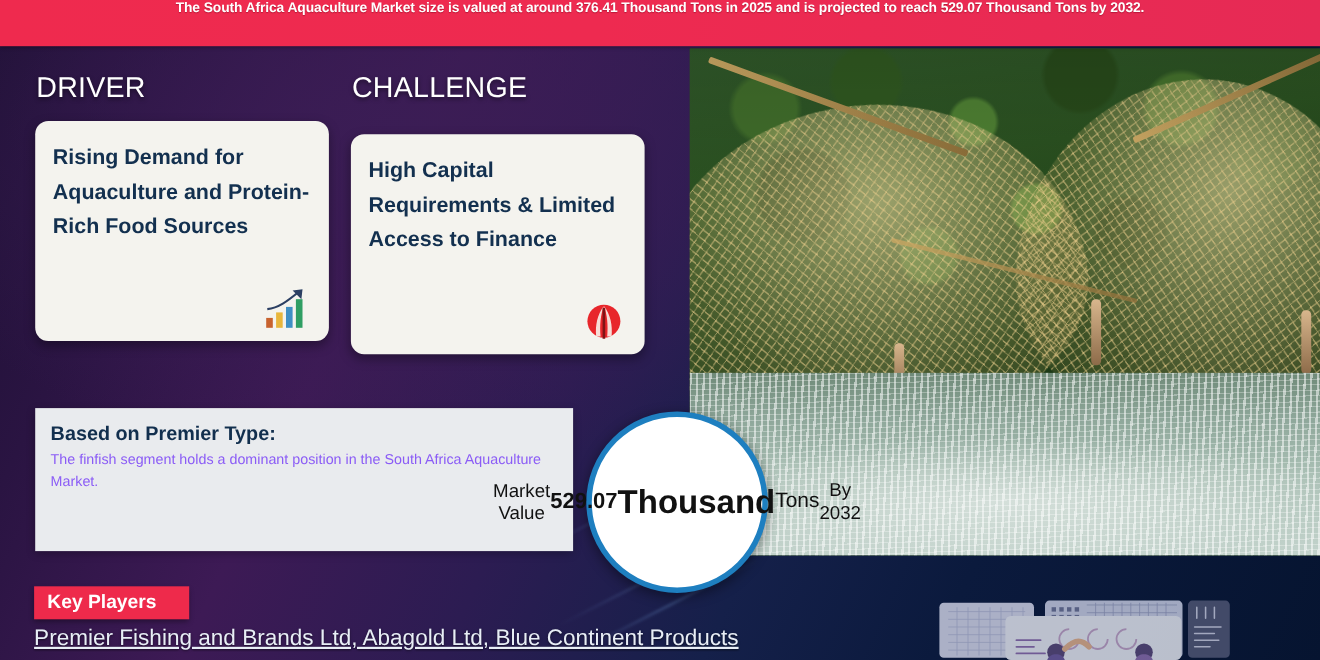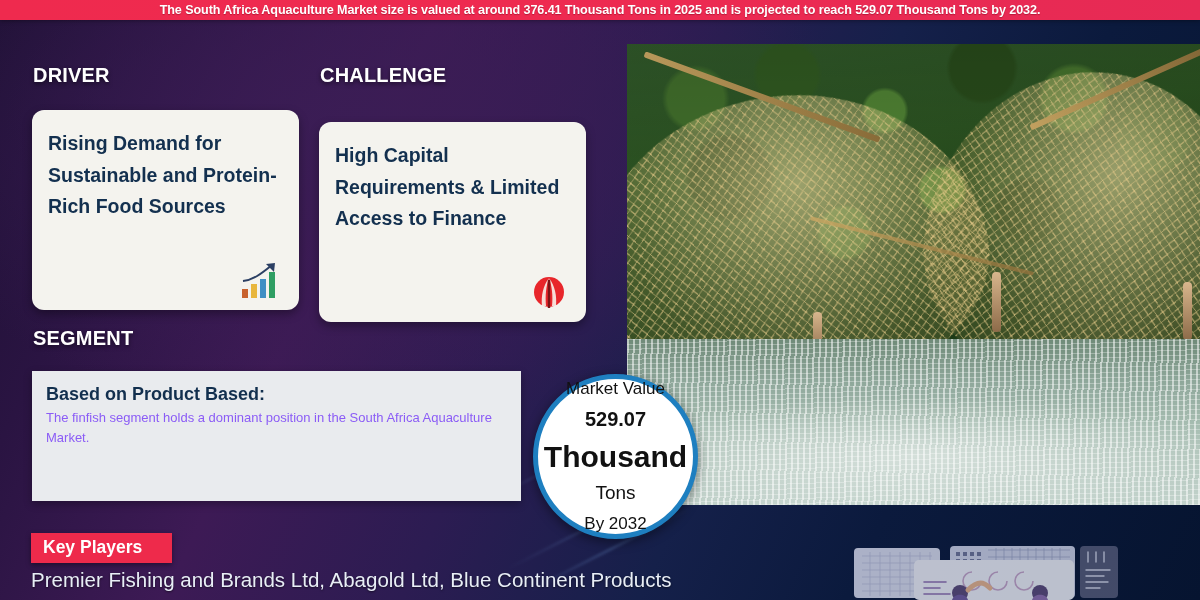--- a/index.html
+++ b/index.html
@@ -10,23 +10,23 @@
   #infographic {
     position:relative; width:1200px; height:600px;
     background:
       radial-gradient(ellipse 700px 420px at 30% 22%, #3b1d55 0%, rgba(59,29,85,0) 70%),
       linear-gradient(115deg, #1d1033 0%, #2a1442 14%, #3d1a55 30%, #2c1c52 46%, #15204a 62%, #0b1a3d 76%, #061430 100%);
     overflow:hidden;
   }
 
   
   .banner {
-    position:absolute; left:0; top:0; width:1200px; height:20px;
+    position:absolute; left:0; top:0; width:1200px; height:42px;
     background:linear-gradient(90deg,#ef2a4e 0%, #ee2a50 45%, #e62a55 100%);
-    display:flex; align-items:center; justify-content:center;
+    display:flex; align-items:flex-start; justify-content:center;
     box-shadow:0 1px 4px rgba(0,0,0,.35);
     z-index:40;
   }
   .banner-text {
     color:#ffffff; font-size:12.6px; font-weight:bold;
     letter-spacing:-.1px; white-space:nowrap;
     text-shadow:0 1px 1px rgba(120,0,25,.45);
   }
 
   
@@ -80,21 +80,21 @@
     background:linear-gradient(180deg,#6d5a3c,#35291a);
   }
   .ph-fisher {
     position:absolute; width:9px; height:44px; border-radius:4px;
     background:linear-gradient(180deg,#d8b68d,#8d6b49);
   }
   .ph-veil { position:absolute; inset:0; background:linear-gradient(180deg, rgba(0,0,0,.10), rgba(0,0,0,0) 30%); }
 
   
   .sec-title {
-    position:absolute; color:#ffffff; font-size:20px; font-weight:bold;
+    position:absolute; color:#ffffff; font-size:26px; font-weight:normal;
     letter-spacing:.2px; z-index:20;
     text-shadow:0 2px 4px rgba(0,0,0,.5);
   }
   #t-driver    { left:33px;  top:64px; }
   #t-challenge { left:320px; top:64px; }
   #t-segment   { left:33px;  top:327px; }
 
   
   .card {
     position:absolute; width:267px; height:200px; z-index:20;
@@ -120,41 +120,42 @@
     padding:10px 14px;
   }
   .seg-head { color:#122f4e; font-size:18px; font-weight:bold; line-height:1.5; }
   .seg-body { color:#8b5cf6; font-size:13px; line-height:1.52; }
 
   
   .mv-circle {
     position:absolute; left:533px; top:374px; width:165px; height:165px;
     border-radius:50%; background:#ffffff; border:5px solid #1e7fc0;
     z-index:30; box-shadow:0 3px 12px rgba(0,0,0,.45);
-    display:flex; flex-direction:column; align-items:center; justify-content:space-between;
+    display:flex; flex-direction:row; align-items:center; justify-content:center;
     text-align:center; color:#111111;
   }
   .mv-label  { font-size:17px; font-weight:normal; line-height:1.15; }
   .mv-value  { font-size:20px; font-weight:bold; line-height:1.25; }
   .mv-unit   { font-size:30px; font-weight:bold; line-height:1.1; }
   .mv-tons   { font-size:19px; line-height:1.3; }
   .mv-year   { font-size:17px; font-weight:normal; line-height:1.2; }
 
   
   .kp-badge {
     position:absolute; left:31px; top:533px; z-index:25;
     background:#ee2a4b; color:#ffffff;
     font-size:17.5px; font-weight:bold;
     padding:4px 30px 5px 12px;
     box-shadow:0 2px 5px rgba(0,0,0,.4);
   }
   .kp-text {
     position:absolute; left:31px; top:568px; z-index:25;
     color:#e8eef6; font-size:20.5px; white-space:nowrap;
     text-shadow:0 1px 2px rgba(0,0,0,.55);
+    text-decoration:underline;
   }
 
   
   .deco { position:absolute; left:852px; top:538px; width:320px; height:62px; z-index:15; }
 
   
   .streak {
     position:absolute; z-index:8; pointer-events:none;
     background:linear-gradient(90deg, rgba(120,170,235,0), rgba(130,180,240,.20), rgba(120,170,235,0));
     height:3px; border-radius:3px; filter:blur(1.2px);
@@ -192,21 +193,21 @@
     <div class="ph-water"></div>
     <div class="ph-veil"></div>
   </div>
 
   <div class="streak s1"></div>
   <div class="streak s2"></div>
   <div class="streak s3"></div>
 
   <div class="sec-title" id="t-driver">DRIVER</div>
   <div class="card" id="card-driver">
-    <div class="card-text">Rising Demand for Sustainable and Protein-Rich Food Sources</div>
+    <div class="card-text">Rising Demand for Aquaculture and Protein-Rich Food Sources</div>
     <svg class="card-icon" viewBox="0 0 46 40">
       <rect x="3" y="29" width="6" height="9" fill="#c8622e"></rect>
       <rect x="12" y="24" width="6" height="14" fill="#e8b63c"></rect>
       <rect x="21" y="19" width="6" height="19" fill="#3f8fc4"></rect>
       <rect x="30" y="12" width="6" height="26" fill="#2f9e63"></rect>
       <path d="M4 21 C14 20, 22 14, 33 5" stroke="#2b3f63" stroke-width="2" fill="none"></path>
       <path d="M27 4 L36 3 L35 12 Z" fill="#2b3f63"></path>
     </svg>
   </div>
 
@@ -214,23 +215,22 @@
   <div class="card" id="card-challenge">
     <div class="card-text">High Capital Requirements &amp; Limited Access to Finance</div>
     <svg class="card-icon" viewBox="0 0 46 40">
       <circle cx="23" cy="20" r="15" fill="#e8262b"></circle>
       <path d="M23 6 C17 14, 15 24, 16 34 L20 34 C19 24, 20 14, 23 6 Z" fill="#f8f2ea" opacity=".9"></path>
       <path d="M23 6 C29 14, 31 24, 30 34 L26 34 C27 24, 26 14, 23 6 Z" fill="#f8f2ea" opacity=".9"></path>
       <path d="M23 8 L23 36" stroke="#7e1416" stroke-width="2.4"></path>
     </svg>
   </div>
 
-  <div class="sec-title" id="t-segment">SEGMENT</div>
   <div class="segment-box">
-    <div class="seg-head">Based on Product Based:</div>
+    <div class="seg-head">Based on Premier Type:</div>
     <div class="seg-body">The finfish segment holds a dominant position in the South Africa Aquaculture Market.</div>
   </div>
 
   <div class="mv-circle">
     <div class="mv-label">Market Value</div>
     <div class="mv-value">529.07</div>
     <div class="mv-unit">Thousand</div>
     <div class="mv-tons">Tons</div>
     <div class="mv-year">By 2032</div>
   </div>

